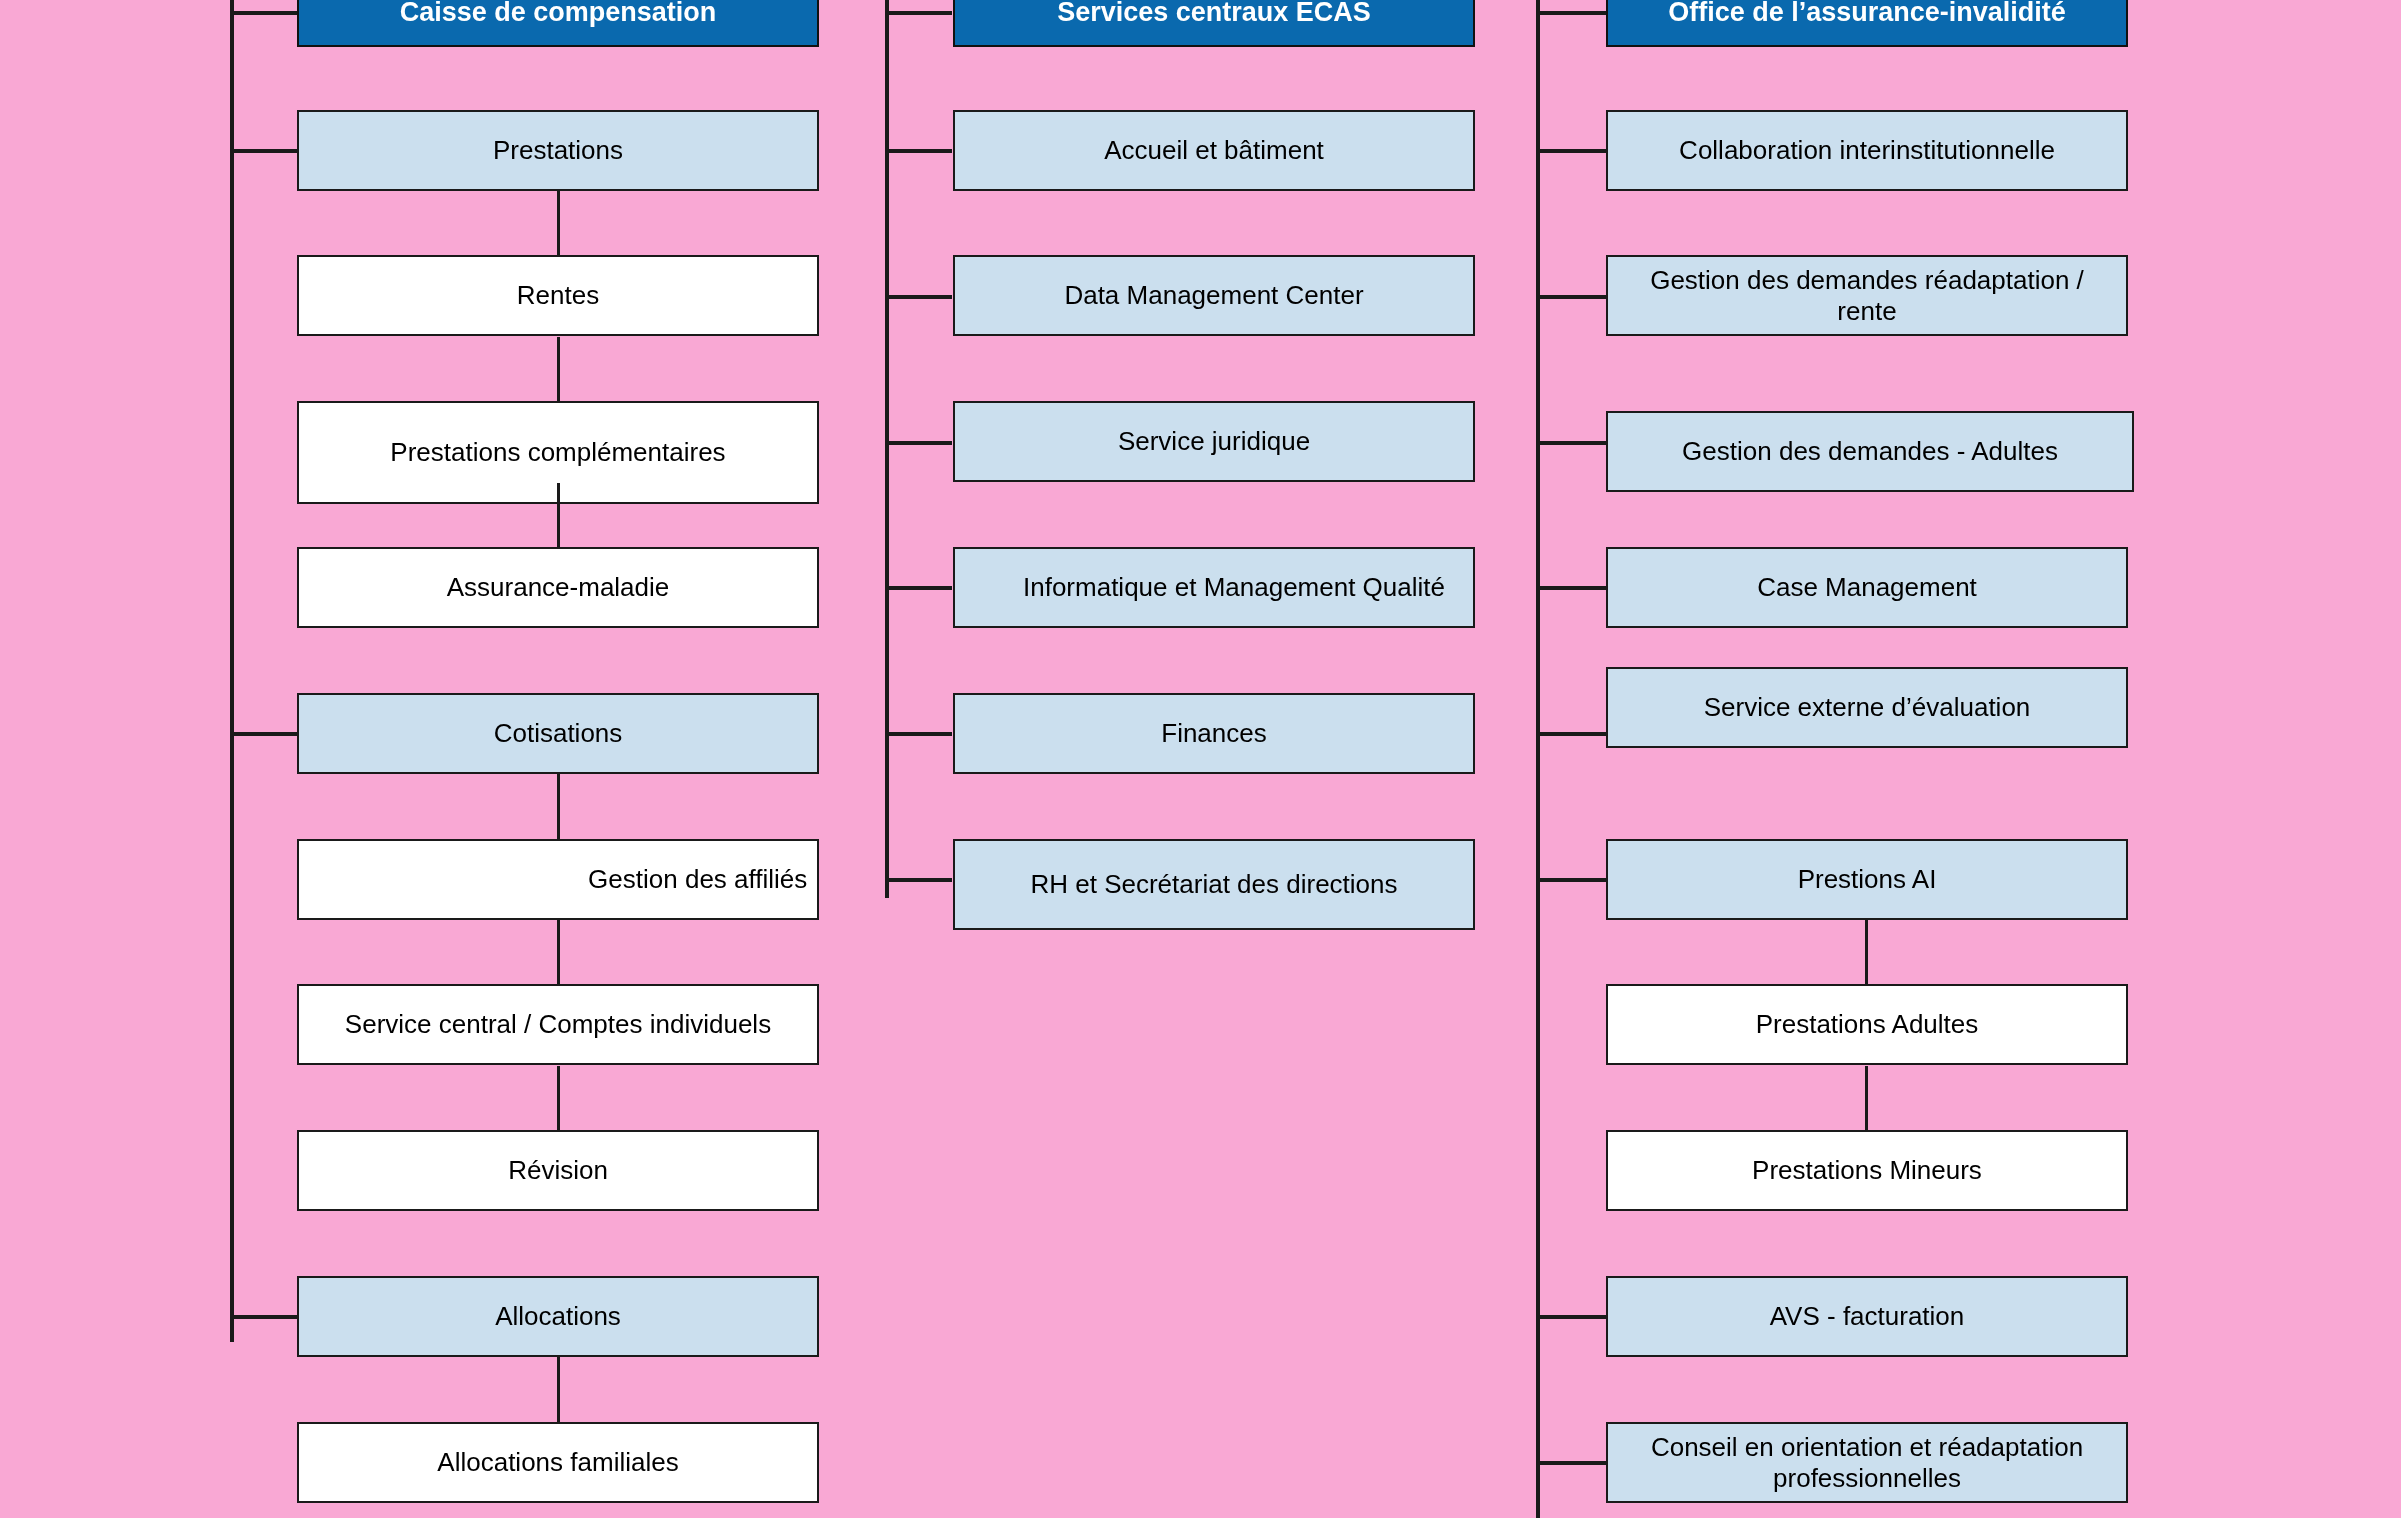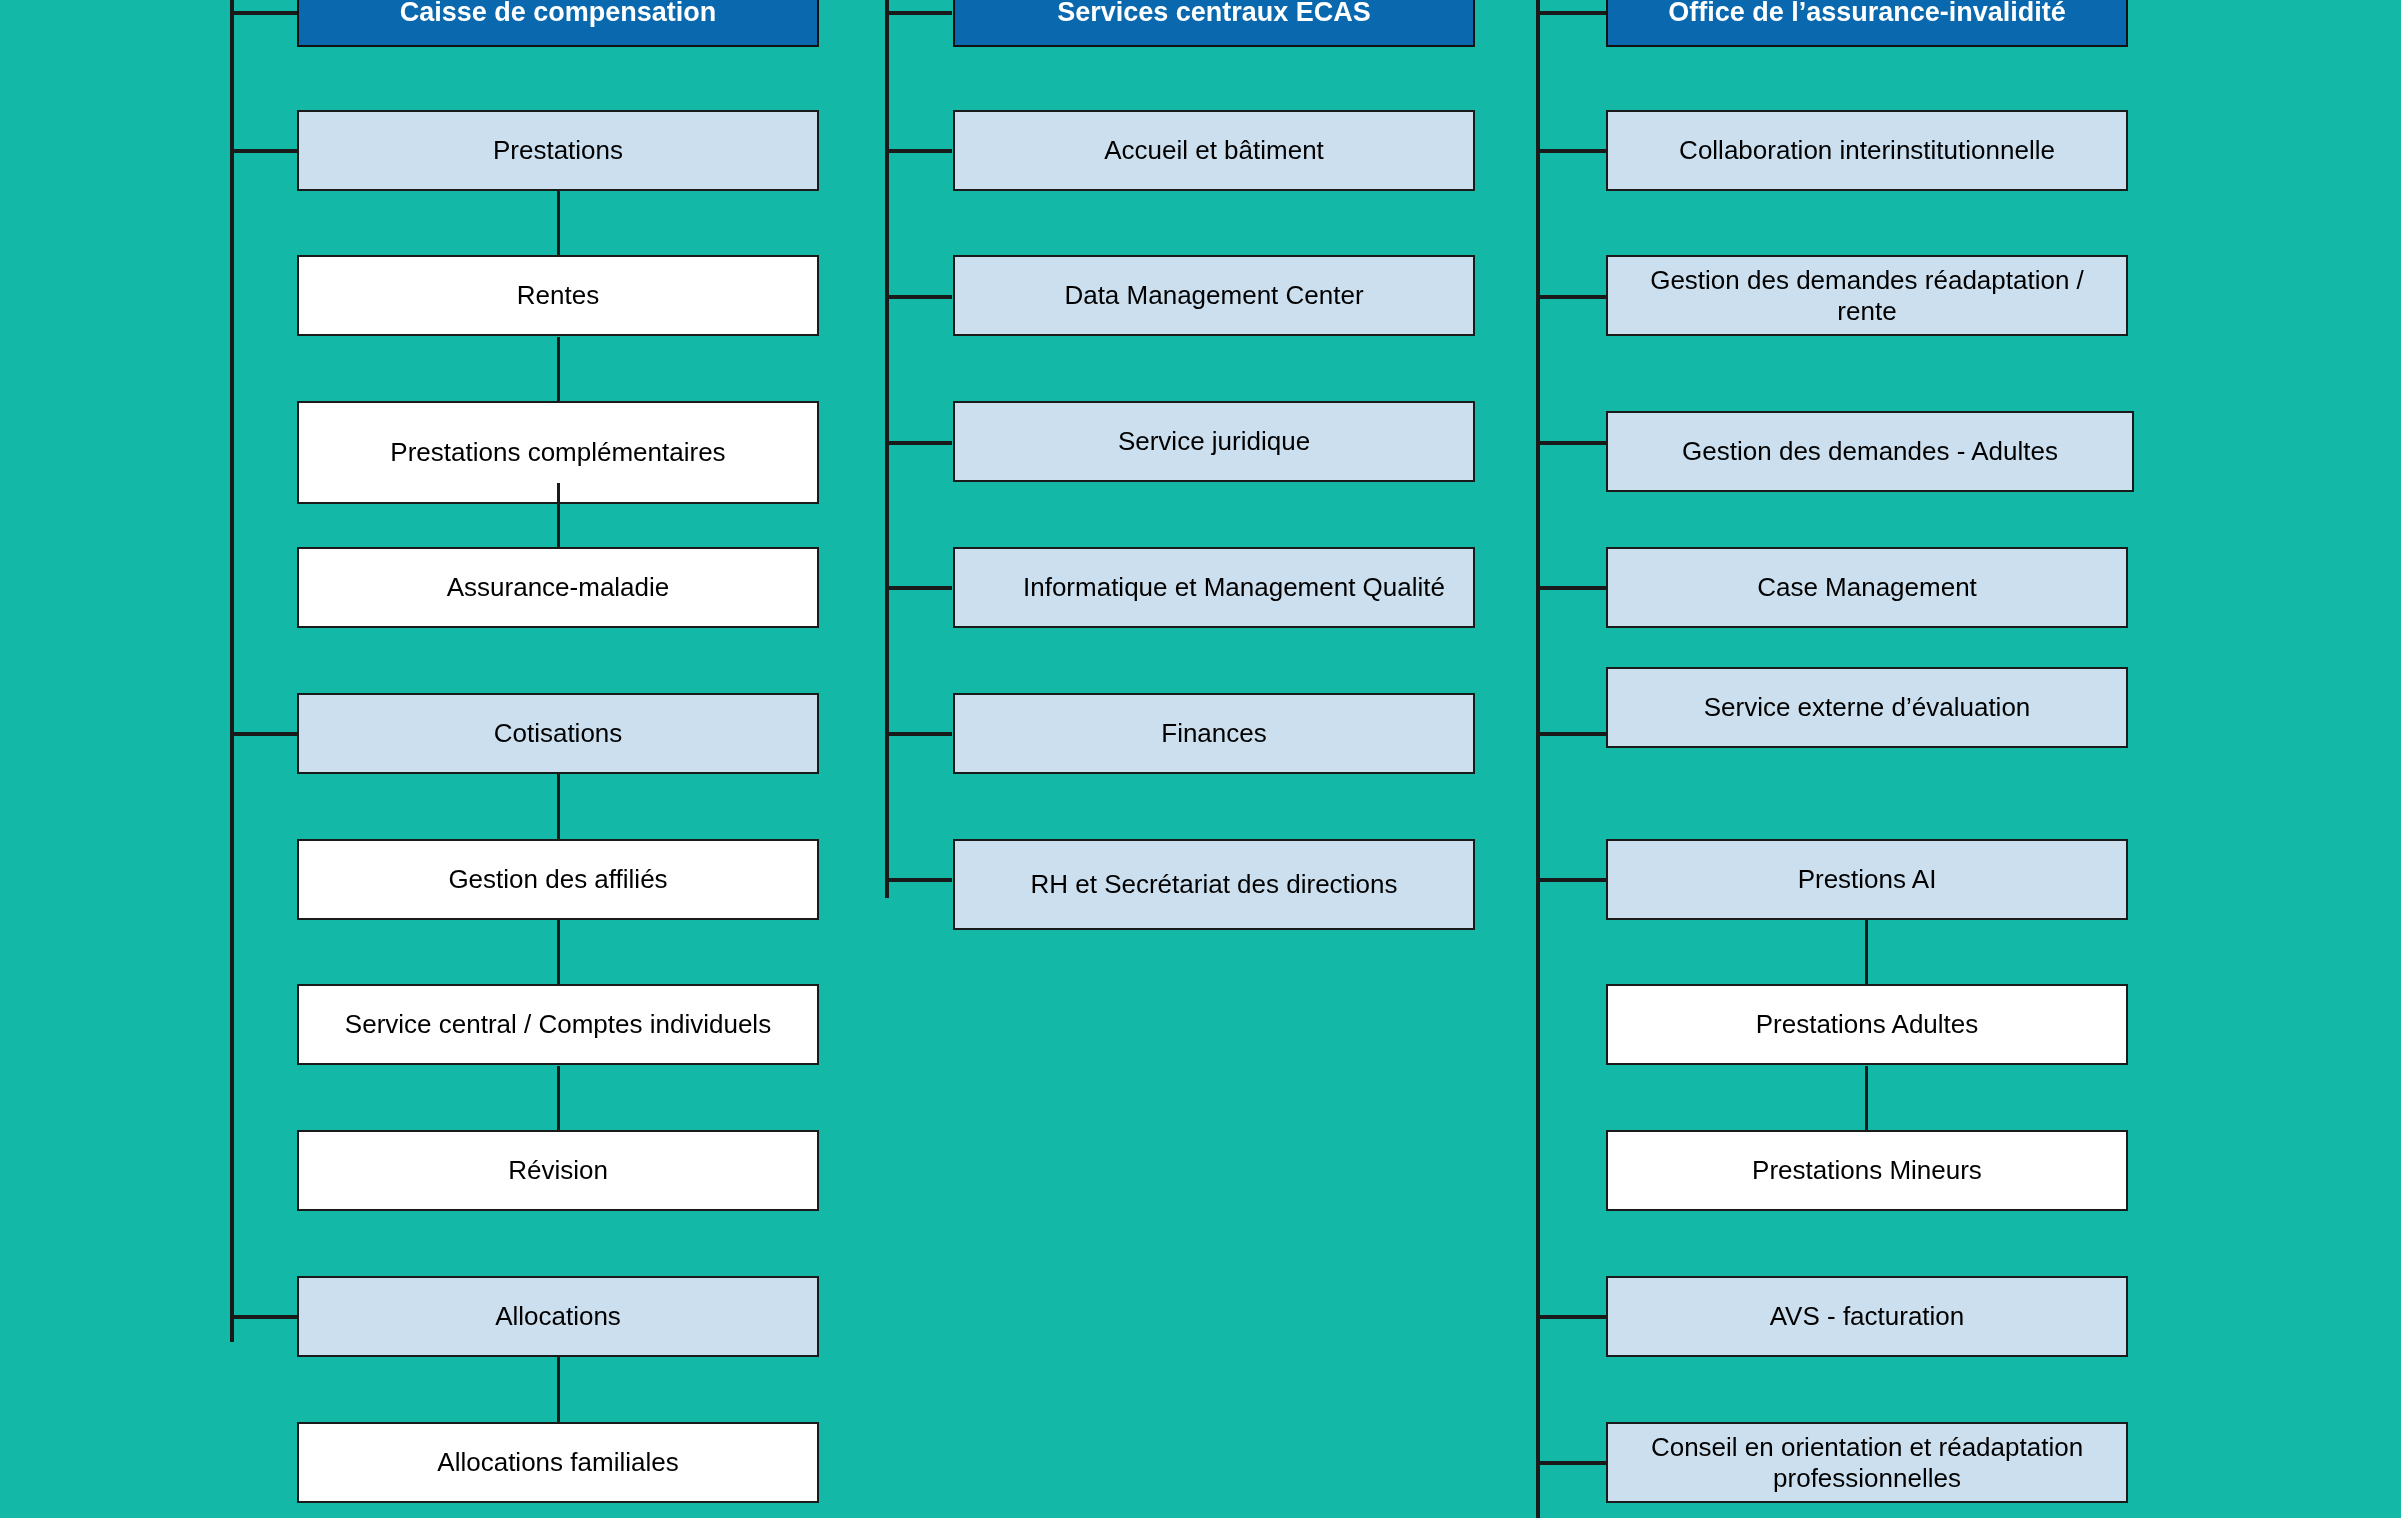--- a/index.html
+++ b/index.html
@@ -1,17 +1,17 @@
 <!DOCTYPE html>
 <html style="font-size:11px"><head>
 <meta charset="utf-8">
 <style>
   html,body{margin:0;padding:0;background:#ffffff;}
   body{width:2401px;height:1518px;font-family:"Liberation Sans",sans-serif;overflow:hidden;}
-  #chart{position:relative;width:2401px;height:1518px;background:#14b8a6;}
+  #chart{position:relative;width:2401px;height:1518px;background:#f9a8d4;}
 
   .col{position:absolute;top:0;height:1518px;}
 
   
   .spine{position:absolute;width:3.5px;background:#1a1a1a;}
   
   .tick{position:absolute;height:3.5px;background:#1a1a1a;}
   
   .vconn{position:absolute;width:2.8px;background:#1a1a1a;}
 
@@ -67,21 +67,21 @@
       </div>
       <div class="vconn" style="left: 557px; top: 337px; height: 65px;"></div>
       <div class="box leaf" style="left: 297px; top: 547px; width: 522px; height: 81px;">
         <span class="lbl">Assurance-maladie</span>
       </div>
       <div class="vconn" style="left: 557px; top: 483px; height: 65px;"></div>
       <div class="box sub" style="left: 297px; top: 693px; width: 522px; height: 81px;">
         <span class="lbl">Cotisations</span>
       </div>
       <div class="tick" style="left: 230px; top: 732px; width: 67px;"></div>
-      <div class="box leaf" style="left: 297px; top: 839px; width: 522px; height: 81px;">
+      <div class="box leaf" style="left: 297px; top: 839px; width: 522px; height: 81px; justify-content: flex-end;">
         <span class="lbl">Gestion des affiliés</span>
       </div>
       <div class="vconn" style="left: 557px; top: 774px; height: 65px;"></div>
       <div class="box leaf" style="left: 297px; top: 984px; width: 522px; height: 81px;">
         <span class="lbl">Service central / Comptes individuels</span>
       </div>
       <div class="vconn" style="left: 557px; top: 920px; height: 65px;"></div>
       <div class="box leaf" style="left: 297px; top: 1130px; width: 522px; height: 81px;">
         <span class="lbl">Révision</span>
       </div>

